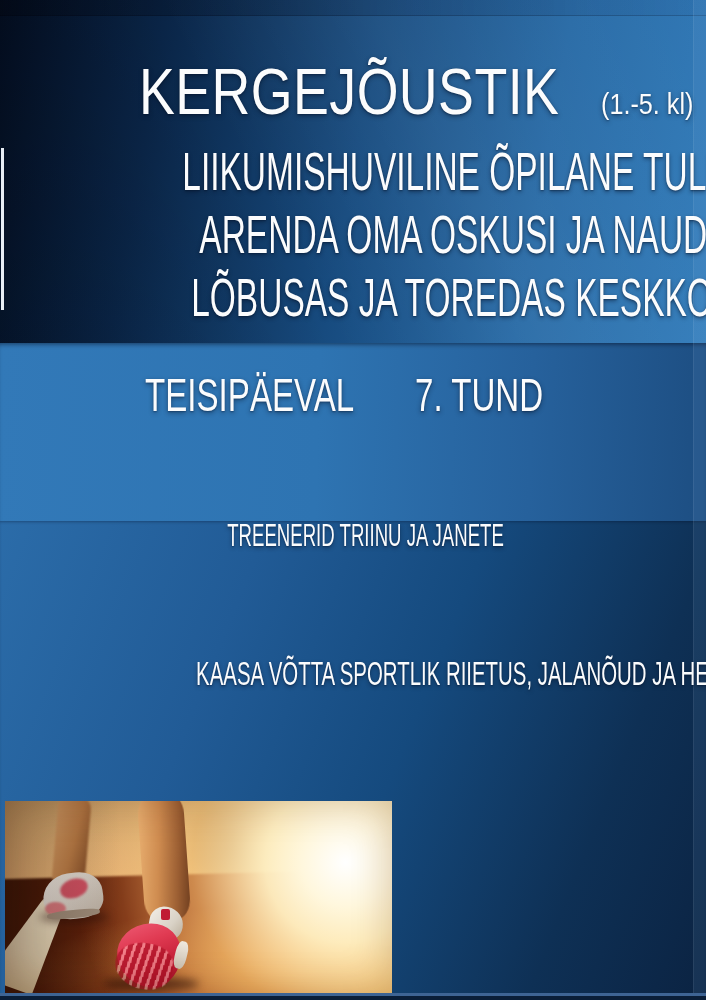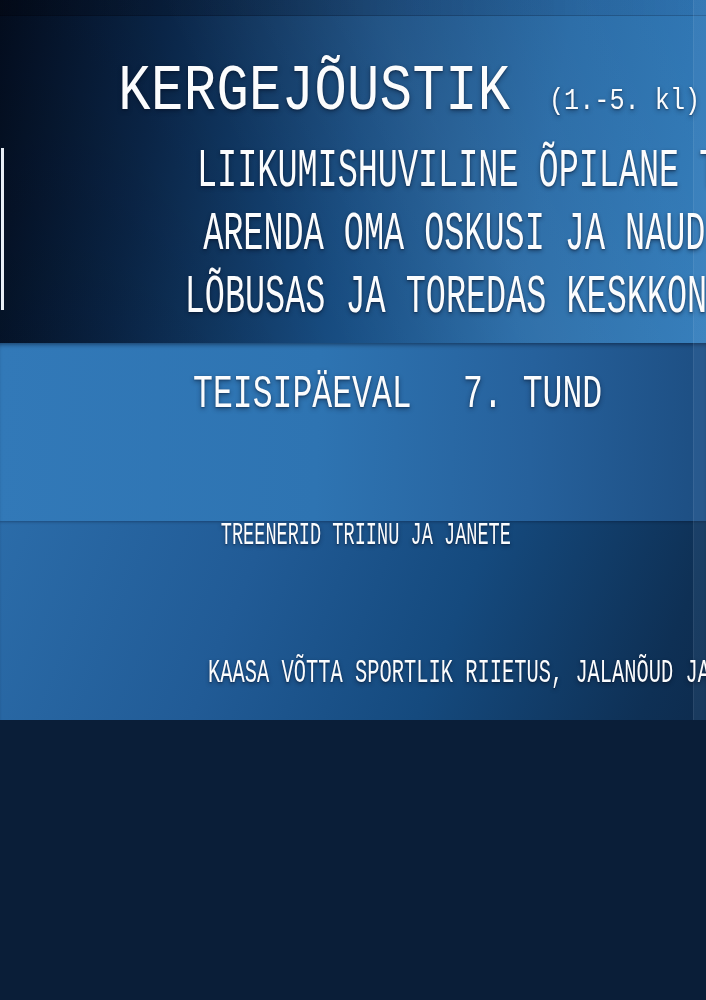--- a/index.html
+++ b/index.html
@@ -1,18 +1,18 @@
 <!DOCTYPE html>
 <html style="--text-color: #fbfcfd; --accent-line: #e8eef5; --band-blue: #2e74b2; --dark-navy: #0a2342; --light-blue: #2f7ab9; --sun-glow: #fff7dd; --shoe-red: #e03a52;"><head>
 <meta charset="utf-8">
 <style>
   html,body{margin:0;padding:0;background:#0a1e38;}
   #canvas{
-    position:relative;width:706px;height:720px;overflow:hidden;
-    font-family:Liberation Mono, monospace;
+    position:relative;width:706px;height:1000px;overflow:hidden;
+    font-family:Liberation Sans, sans-serif;
     color:var(--text-color,#fbfcfd);
   }
   .abs{position:absolute;}
   
   .bg-top{left:0;top:0;width:706px;height:343px;
     background:linear-gradient(100deg,#030d1f 0%,#0a2547 22%,#174b7f 50%,#2669a5 75%,#2f7ab9 100%);}
   .bg-sheen{left:0;top:0;width:706px;height:343px;
     background:linear-gradient(62deg,rgba(0,0,0,0.12) 0%,rgba(0,0,0,0) 38%,rgba(255,255,255,0.05) 62%,rgba(255,255,255,0.02) 100%);}
   .top-shade{left:0;top:0;width:706px;height:15px;
     background:linear-gradient(90deg,rgba(2,6,16,0.45),rgba(10,40,80,0.22) 60%,rgba(30,80,140,0.12));
@@ -36,21 +36,21 @@
 
   .title-row{left:0;top:58px;width:706px;height:70px;line-height:68px;text-align:center;
     transform:translateX(52px);}
   .title-main{font-size:64px;font-weight:300;display:inline-block;transform:scaleX(0.84);transform-origin:50% 50%;letter-spacing:0.5px;}
   .title-suffix{font-size:30px;font-weight:400;display:inline-block;transform:scaleX(0.84);transform-origin:0 50%;margin-left:2px;}
 
   .intro{left:0;top:140px;width:706px;text-align:center;font-size:54px;line-height:63px;font-weight:400;}
   .intro .cond{transform:scaleX(0.62);}
 
   .schedule{left:145px;top:370px;width:480px;}
-  .sched-row{position:relative;height:50px;line-height:50px;font-size:46px;font-weight:400;margin-left:48px;}
+  .sched-row{position:relative;height:50px;line-height:50px;font-size:46px;font-weight:400;}
   .sched-day{position:absolute;left:0;transform:scaleX(0.72);transform-origin:0 50%;}
   .sched-time{position:absolute;left:270px;transform:scaleX(0.72);transform-origin:0 50%;}
 
   .coaches{left:0;top:518px;width:706px;text-align:center;font-size:31px;line-height:36px;transform:translateX(13px);}
   .coaches .cond{transform:scaleX(0.60);}
 
   .bring{left:0;top:652px;width:706px;text-align:center;font-size:34px;line-height:42px;}
   .bring .cond{transform:scaleX(0.60);}
 
   

